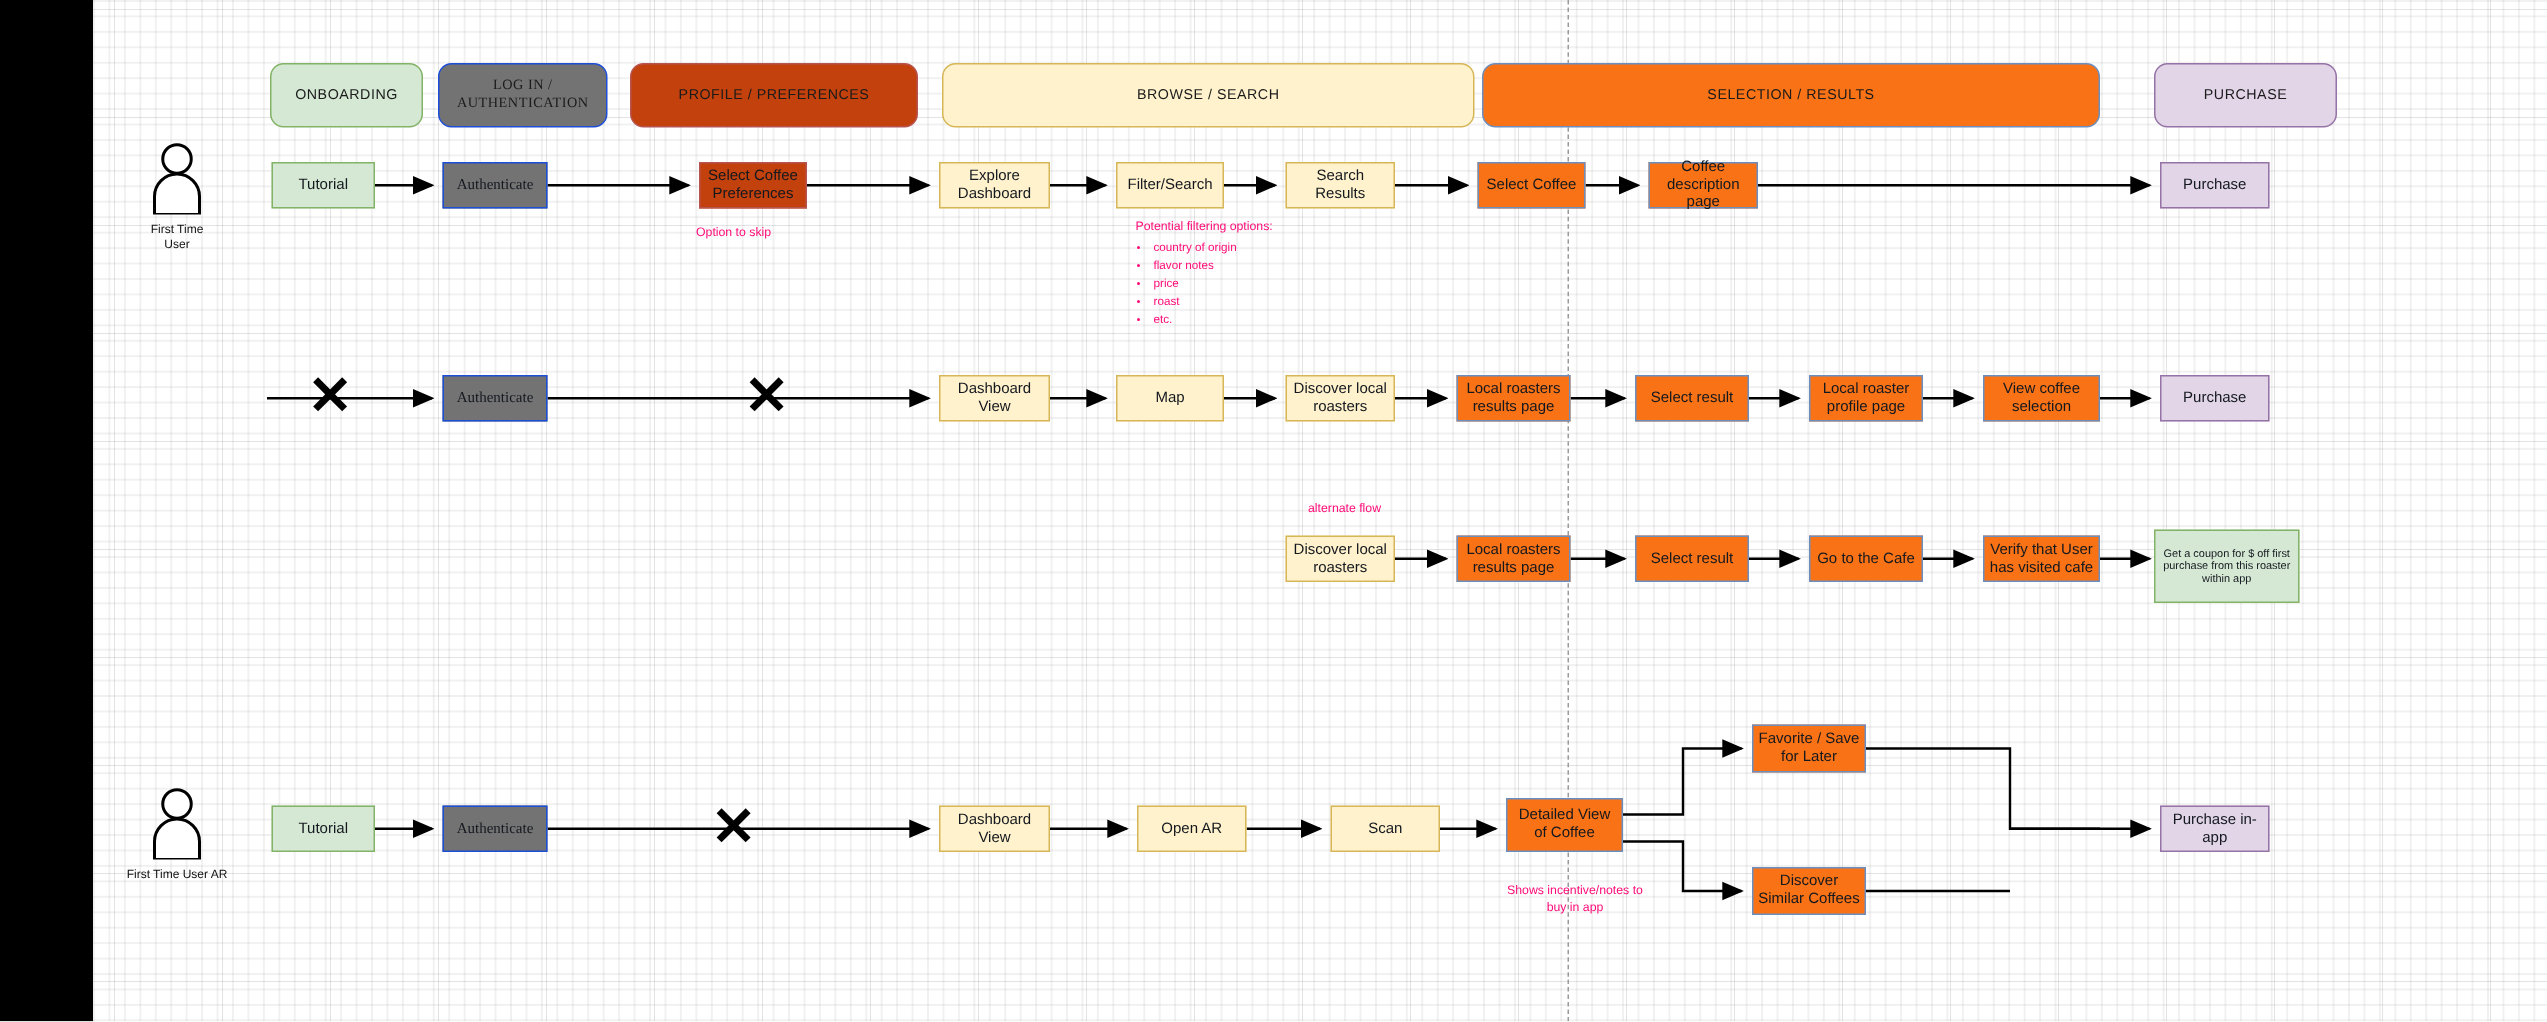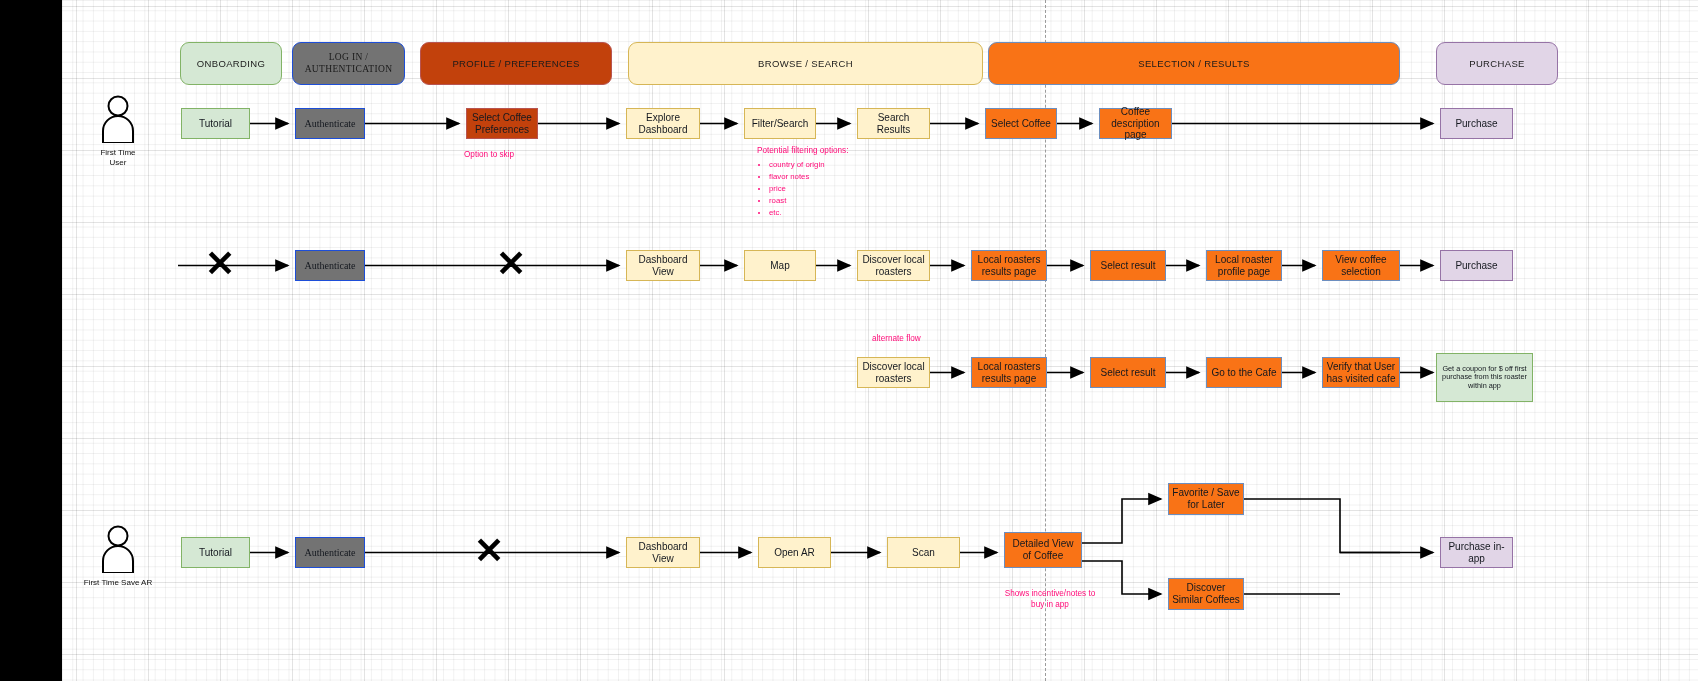--- a/index.html
+++ b/index.html
@@ -133,21 +133,21 @@
     <div class="lbl"><span style="white-space:pre-line;">First Time
 User</span></div>
   </div>
 
 
   <div class="actor" style="left:70px;top:525px;width:96px;">
     <svg width="44" height="48" viewBox="0 0 44 48">
       <circle cx="22" cy="11" r="9.5" fill="#fff" stroke="#000" stroke-width="2"></circle>
       <path d="M7,48 L7,36 a15,15 0 0 1 30,0 L37,48 z" fill="#fff" stroke="#000" stroke-width="2"></path>
     </svg>
-    <div class="lbl"><span style="white-space:pre-line;">First Time Save AR</span></div>
+    <div class="lbl"><span style="white-space:pre-line;">First Time User AR</span></div>
   </div>
 
   <div class="node step ph-green" style="left:181px;top:108px;width:69px;height:31px;">
       <span>Tutorial</span>
     </div>
   <div class="node step ph-orange" style="left:295px;top:108px;width:70px;height:31px;">
       <span>Authenticate</span>
     </div>
   <div class="node step ph-red" style="left:466px;top:108px;width:72px;height:31px;">
       <span>Select Coffee Preferences</span>

